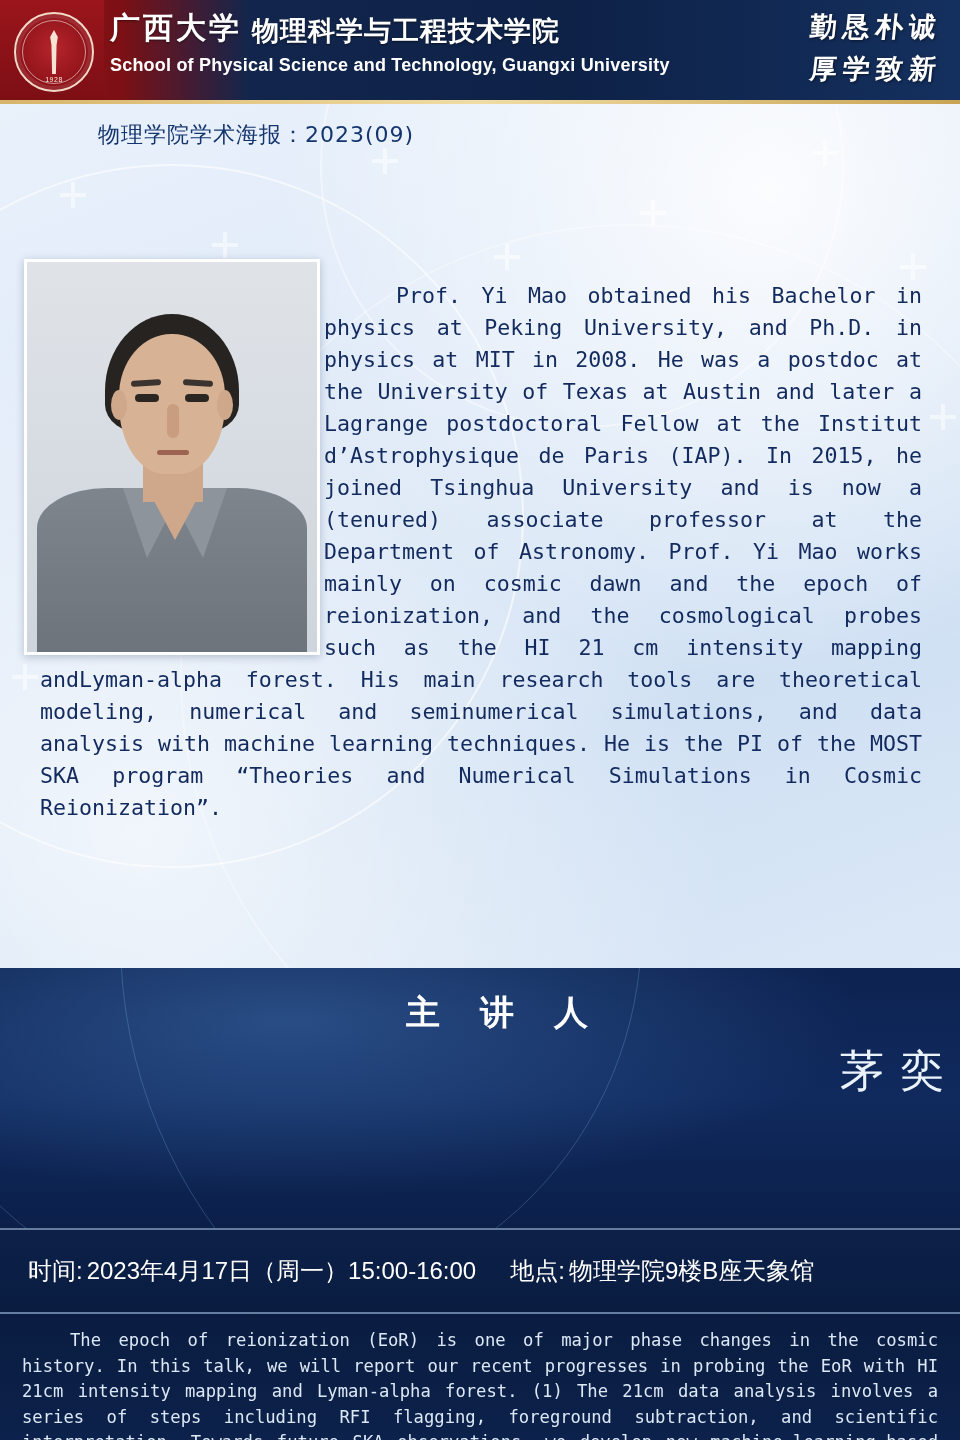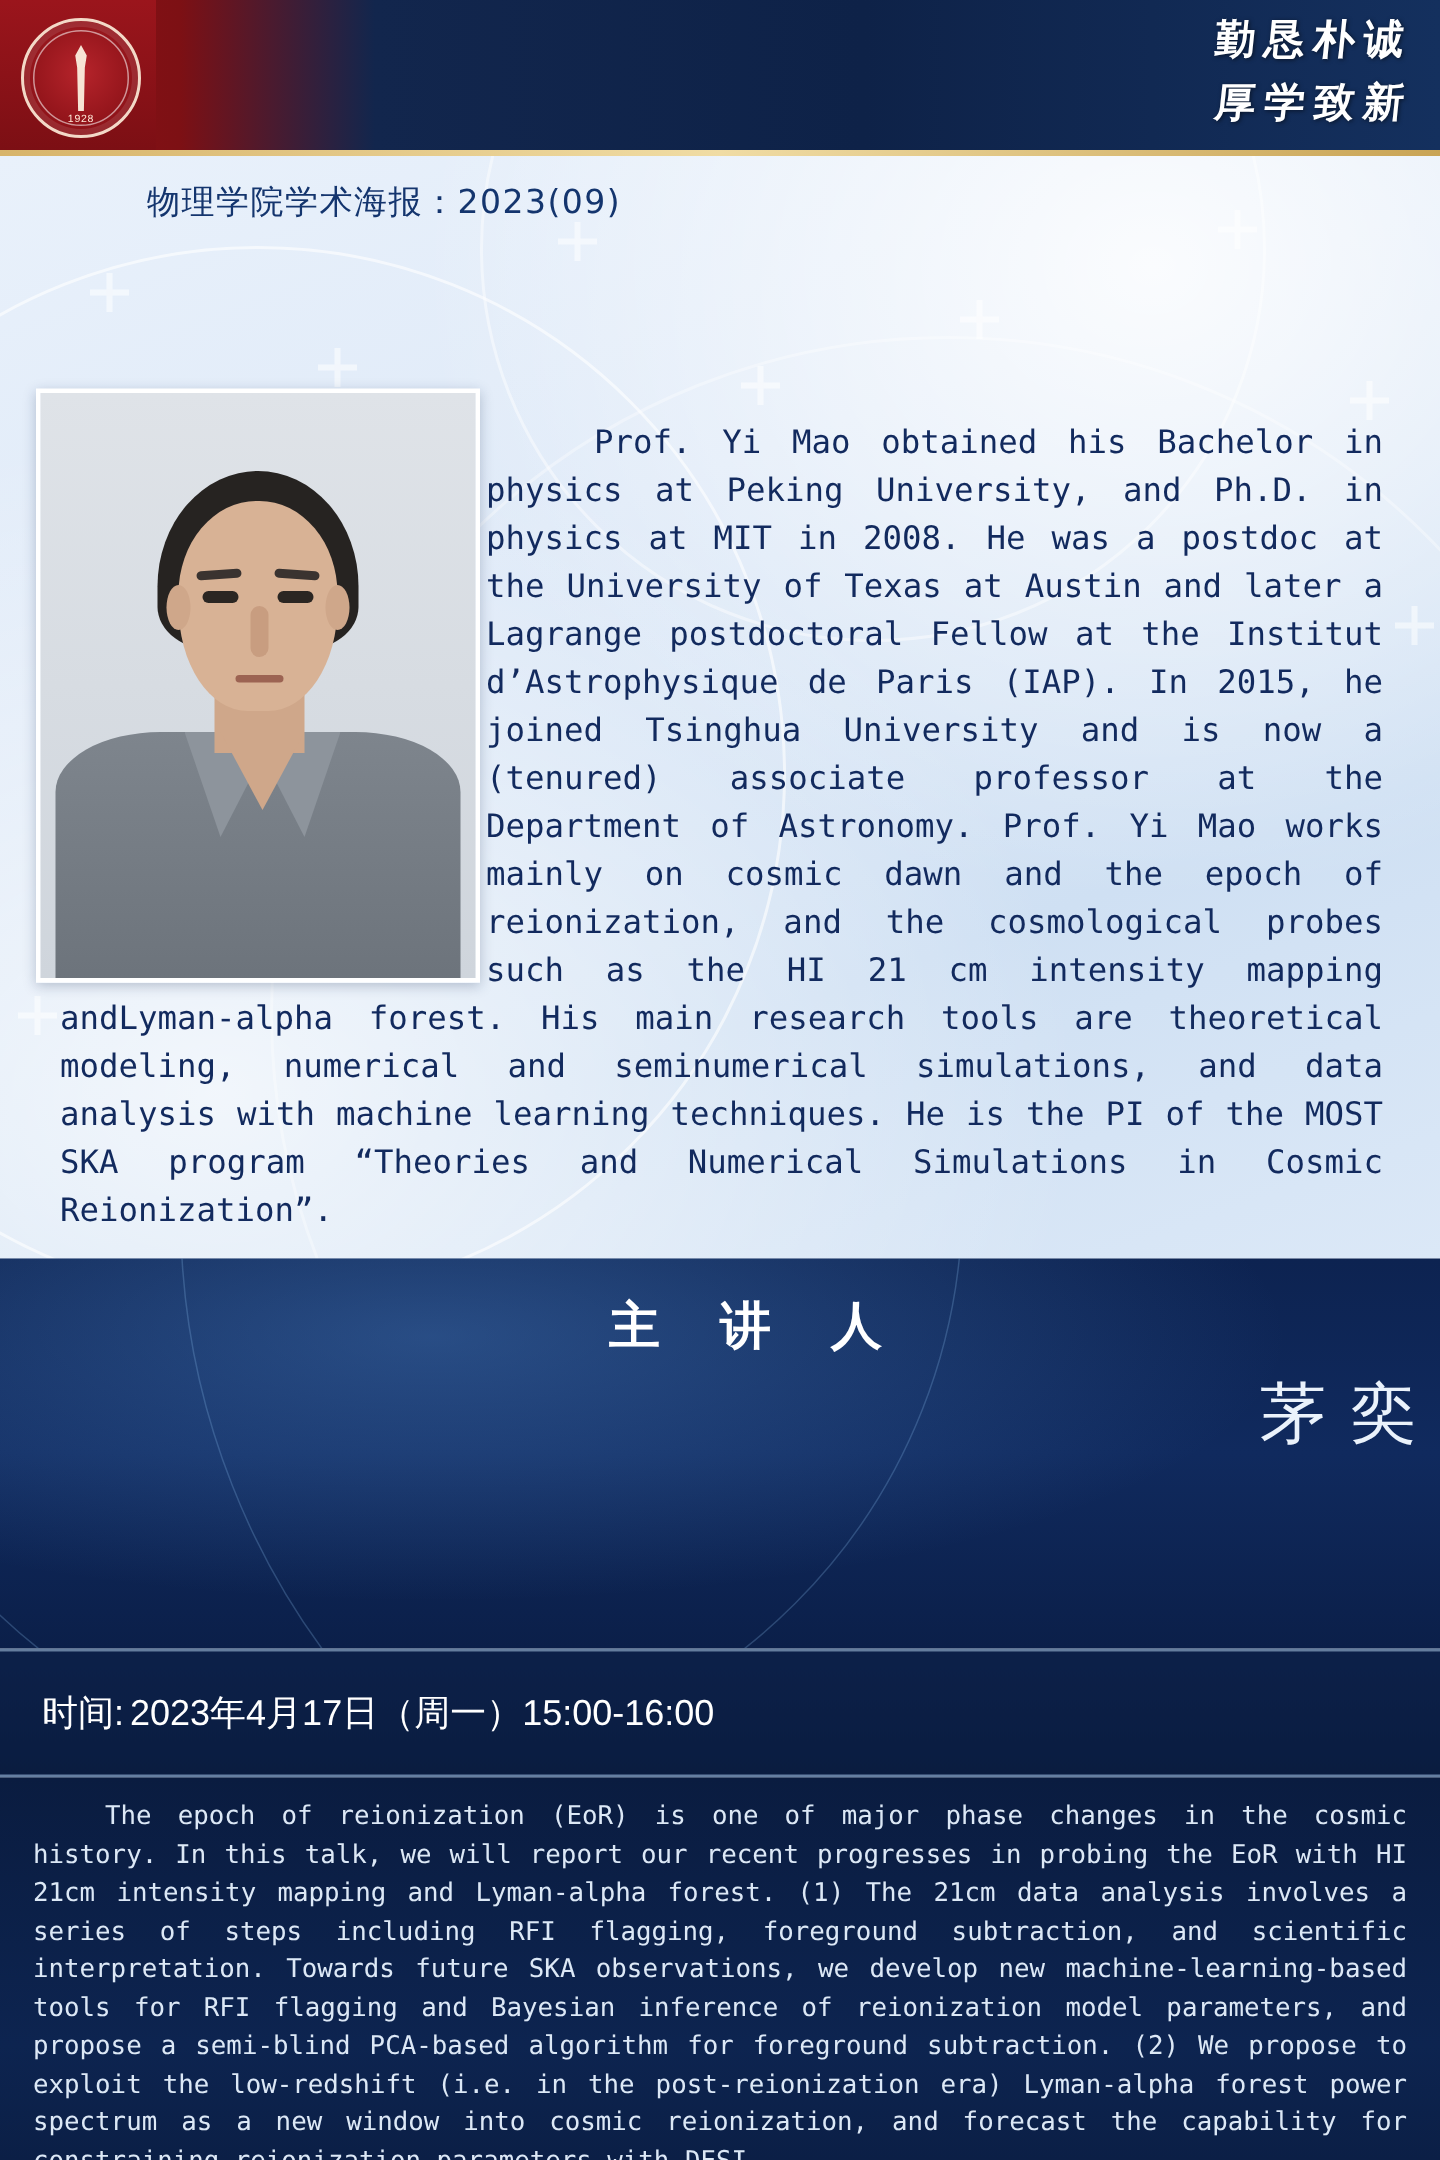--- a/index.html
+++ b/index.html
@@ -119,21 +119,21 @@
     transform: skewX(-6deg);
   }
   .header-divider {
     height: 4px;
     background: linear-gradient(90deg,#d7b46a,#f0dca4,#c9a455);
   }
 
   
   .upper {
     position: relative;
-    height: 735px;
+    height: 864px;
     background:
       radial-gradient(ellipse at 80% 10%, rgba(255,255,255,.85) 0%, rgba(255,255,255,0) 45%),
       radial-gradient(ellipse at 15% 85%, rgba(255,255,255,.7) 0%, rgba(255,255,255,0) 50%),
       linear-gradient(160deg, #e9f1fb 0%, #dfeaf8 35%, #cfe0f3 70%, #dbe8f7 100%);
     overflow: hidden;
   }
   .upper .swirl {
     position: absolute;
     border-radius: 50%;
     border: 2px solid rgba(255,255,255,.6);
@@ -340,20 +340,27 @@
 <div class="poster">
 
   <div class="header">
     <div class="header-red">
       <div class="pattern"></div>
     </div>
     <div class="seal">
       <div class="ring"></div>
       <div class="torch"></div>
       <div class="yr">1928</div>
+    </div>
+    <div class="header-texts">
+      <div class="univ-line">
+        <span class="univ-cn">广西大学</span>
+        <span class="college-cn">物理科学与工程技术学院</span>
+      </div>
+      <div class="univ-en">School of Physical Science and Technology, Guangxi University</div>
     </div>
     <div class="motto">
       <div>勤恳朴诚</div>
       <div>厚学致新</div>
     </div>
   </div>
   <div class="header-divider"></div>
 
   <div class="upper">
     <div class="swirl s1"></div>
@@ -404,20 +411,24 @@
     <div class="arc a2"></div>
     <div class="speaker-label">主讲人</div>
     <div class="speaker-name">茅奕</div>
   </div>
 
   <div class="infobar">
     <div class="seg">
       <span class="lbl">时间:</span>
       <span class="val">2023年4月17日（周一）15:00-16:00</span>
     </div>
+    <div class="seg">
+      <span class="lbl">地点:</span>
+      <span class="val">物理学院9楼B座天象馆</span>
+    </div>
   </div>
 
   <div class="abstract">
     <p>The epoch of reionization (EoR) is one of major phase changes in the cosmic history. In this talk, we will report our recent progresses in probing the EoR with HI 21cm intensity mapping and Lyman-alpha forest. (1) The 21cm data analysis involves a series of steps including RFI flagging, foreground subtraction, and scientific interpretation. Towards future SKA observations, we develop new machine-learning-based tools for RFI flagging and Bayesian inference of reionization model parameters, and propose a semi-blind PCA-based algorithm for foreground subtraction. (2) We propose to exploit the low-redshift (i.e. in the post-reionization era) Lyman-alpha forest power spectrum as a new window into cosmic reionization, and forecast the capability for constraining reionization parameters with DESI.</p>
   </div>
 
   <div class="footer">
     <span class="org-label">主办单位:</span>
     <span>广西大学物理科学与工程技术学院</span>
   </div>

